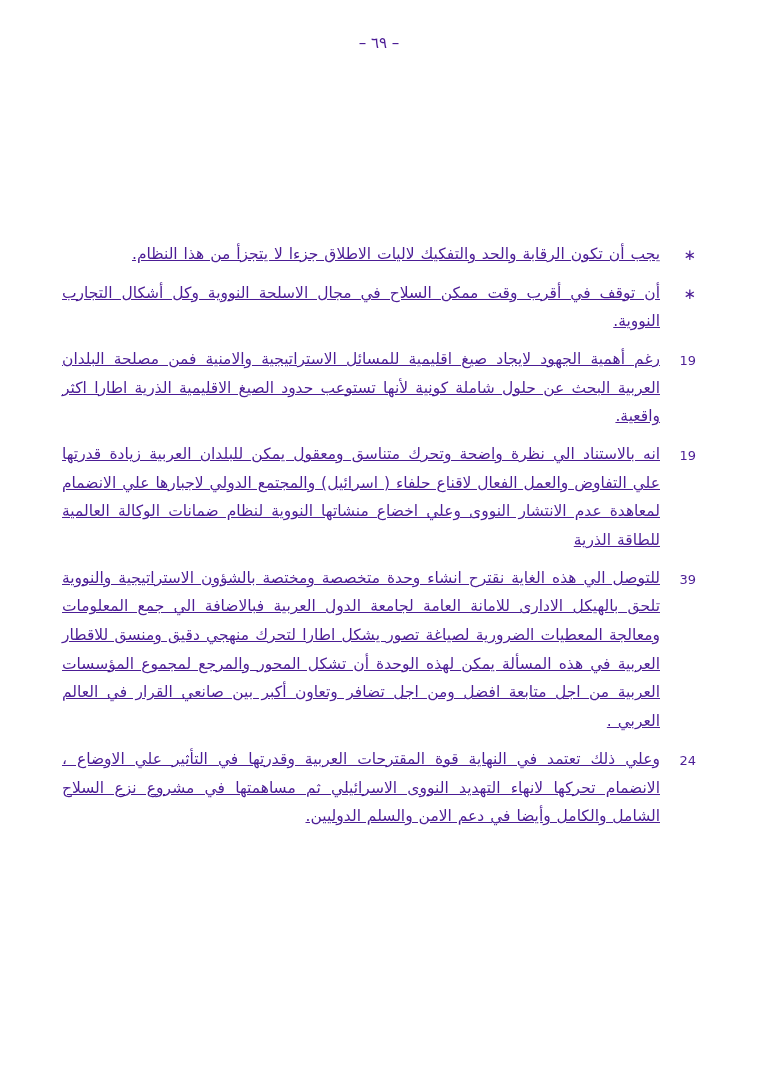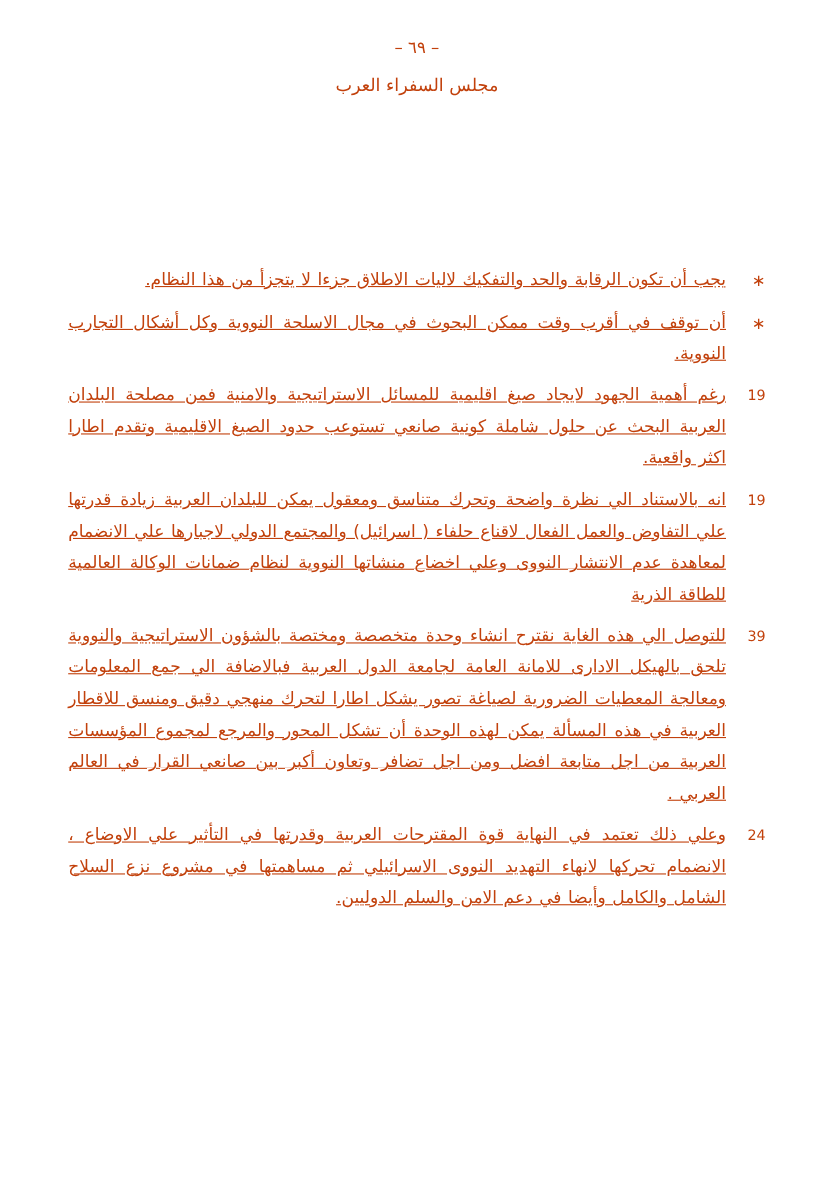--- a/index.html
+++ b/index.html
@@ -7,21 +7,21 @@
     padding: 0;
     background: #ffffff;
   }
   .page {
     position: relative;
     width: 758px;
     height: 1078px;
     background: #ffffff;
     margin: 0 auto;
     font-family: "DejaVu Sans", "Liberation Sans", sans-serif;
-    color: #c2410c;
+    color: #4c1d95;
     overflow: hidden;
   }
   .header {
     text-align: center;
     padding-top: 34px;
   }
   .page-number {
     font-size: 15px;
     letter-spacing: 2px;
     margin-bottom: 16px;
@@ -77,38 +77,37 @@
     font-size: 15.5px;
   }
 </style>
 </head>
 <body>
 
 <div class="page">
 
   <div class="header">
     <div class="page-number">– ٦٩ –</div>
-    <div class="header-line-1">مجلس السفراء العرب</div>
   </div>
 
   <div class="body-block">
 
     <div class="para p-bullet">
       <div class="marker bullet">∗</div>
       <div class="ptext">يجب أن تكون الرقابة والحد والتفكيك لاليات الاطلاق جزءا لا يتجزأ من هذا النظام.</div>
     </div>
 
     <div class="para p-bullet">
       <div class="marker bullet">∗</div>
-      <div class="ptext">أن توقف في أقرب وقت ممكن البحوث في مجال الاسلحة النووية وكل أشكال التجارب النووية.</div>
+      <div class="ptext">أن توقف في أقرب وقت ممكن السلاح في مجال الاسلحة النووية وكل أشكال التجارب النووية.</div>
     </div>
 
     <div class="para">
       <div class="marker">19</div>
-      <div class="ptext">رغم أهمية الجهود لايجاد صيغ اقليمية للمسائل الاستراتيجية والامنية فمن مصلحة البلدان العربية البحث عن حلول شاملة كونية صانعي تستوعب حدود الصيغ الاقليمية وتقدم اطارا اكثر واقعية.</div>
+      <div class="ptext">رغم أهمية الجهود لايجاد صيغ اقليمية للمسائل الاستراتيجية والامنية فمن مصلحة البلدان العربية البحث عن حلول شاملة كونية لأنها تستوعب حدود الصيغ الاقليمية الذرية اطارا اكثر واقعية.</div>
     </div>
 
     <div class="para">
       <div class="marker">19</div>
       <div class="ptext">انه بالاستناد الي نظرة واضحة وتحرك متناسق ومعقول يمكن للبلدان العربية زيادة قدرتها علي التفاوض والعمل الفعال لاقناع حلفاء ( اسرائيل) والمجتمع الدولي لاجبارها علي الانضمام لمعاهدة عدم الانتشار النووى وعلي اخضاع منشاتها النووية لنظام ضمانات الوكالة العالمية للطاقة الذرية</div>
     </div>
 
     <div class="para">
       <div class="marker">39</div>
       <div class="ptext">للتوصل الي هذه الغاية نقترح انشاء وحدة متخصصة ومختصة بالشؤون الاستراتيجية والنووية تلحق بالهيكل الادارى للامانة العامة لجامعة الدول العربية فبالاضافة الي جمع المعلومات ومعالجة المعطيات الضرورية لصياغة تصور يشكل اطارا لتحرك منهجي دقيق ومنسق للاقطار العربية في هذه المسألة يمكن لهذه الوحدة أن تشكل المحور والمرجع لمجموع المؤسسات العربية من اجل متابعة افضل ومن اجل تضافر وتعاون أكبر بين صانعي القرار في العالم العربي .</div>

